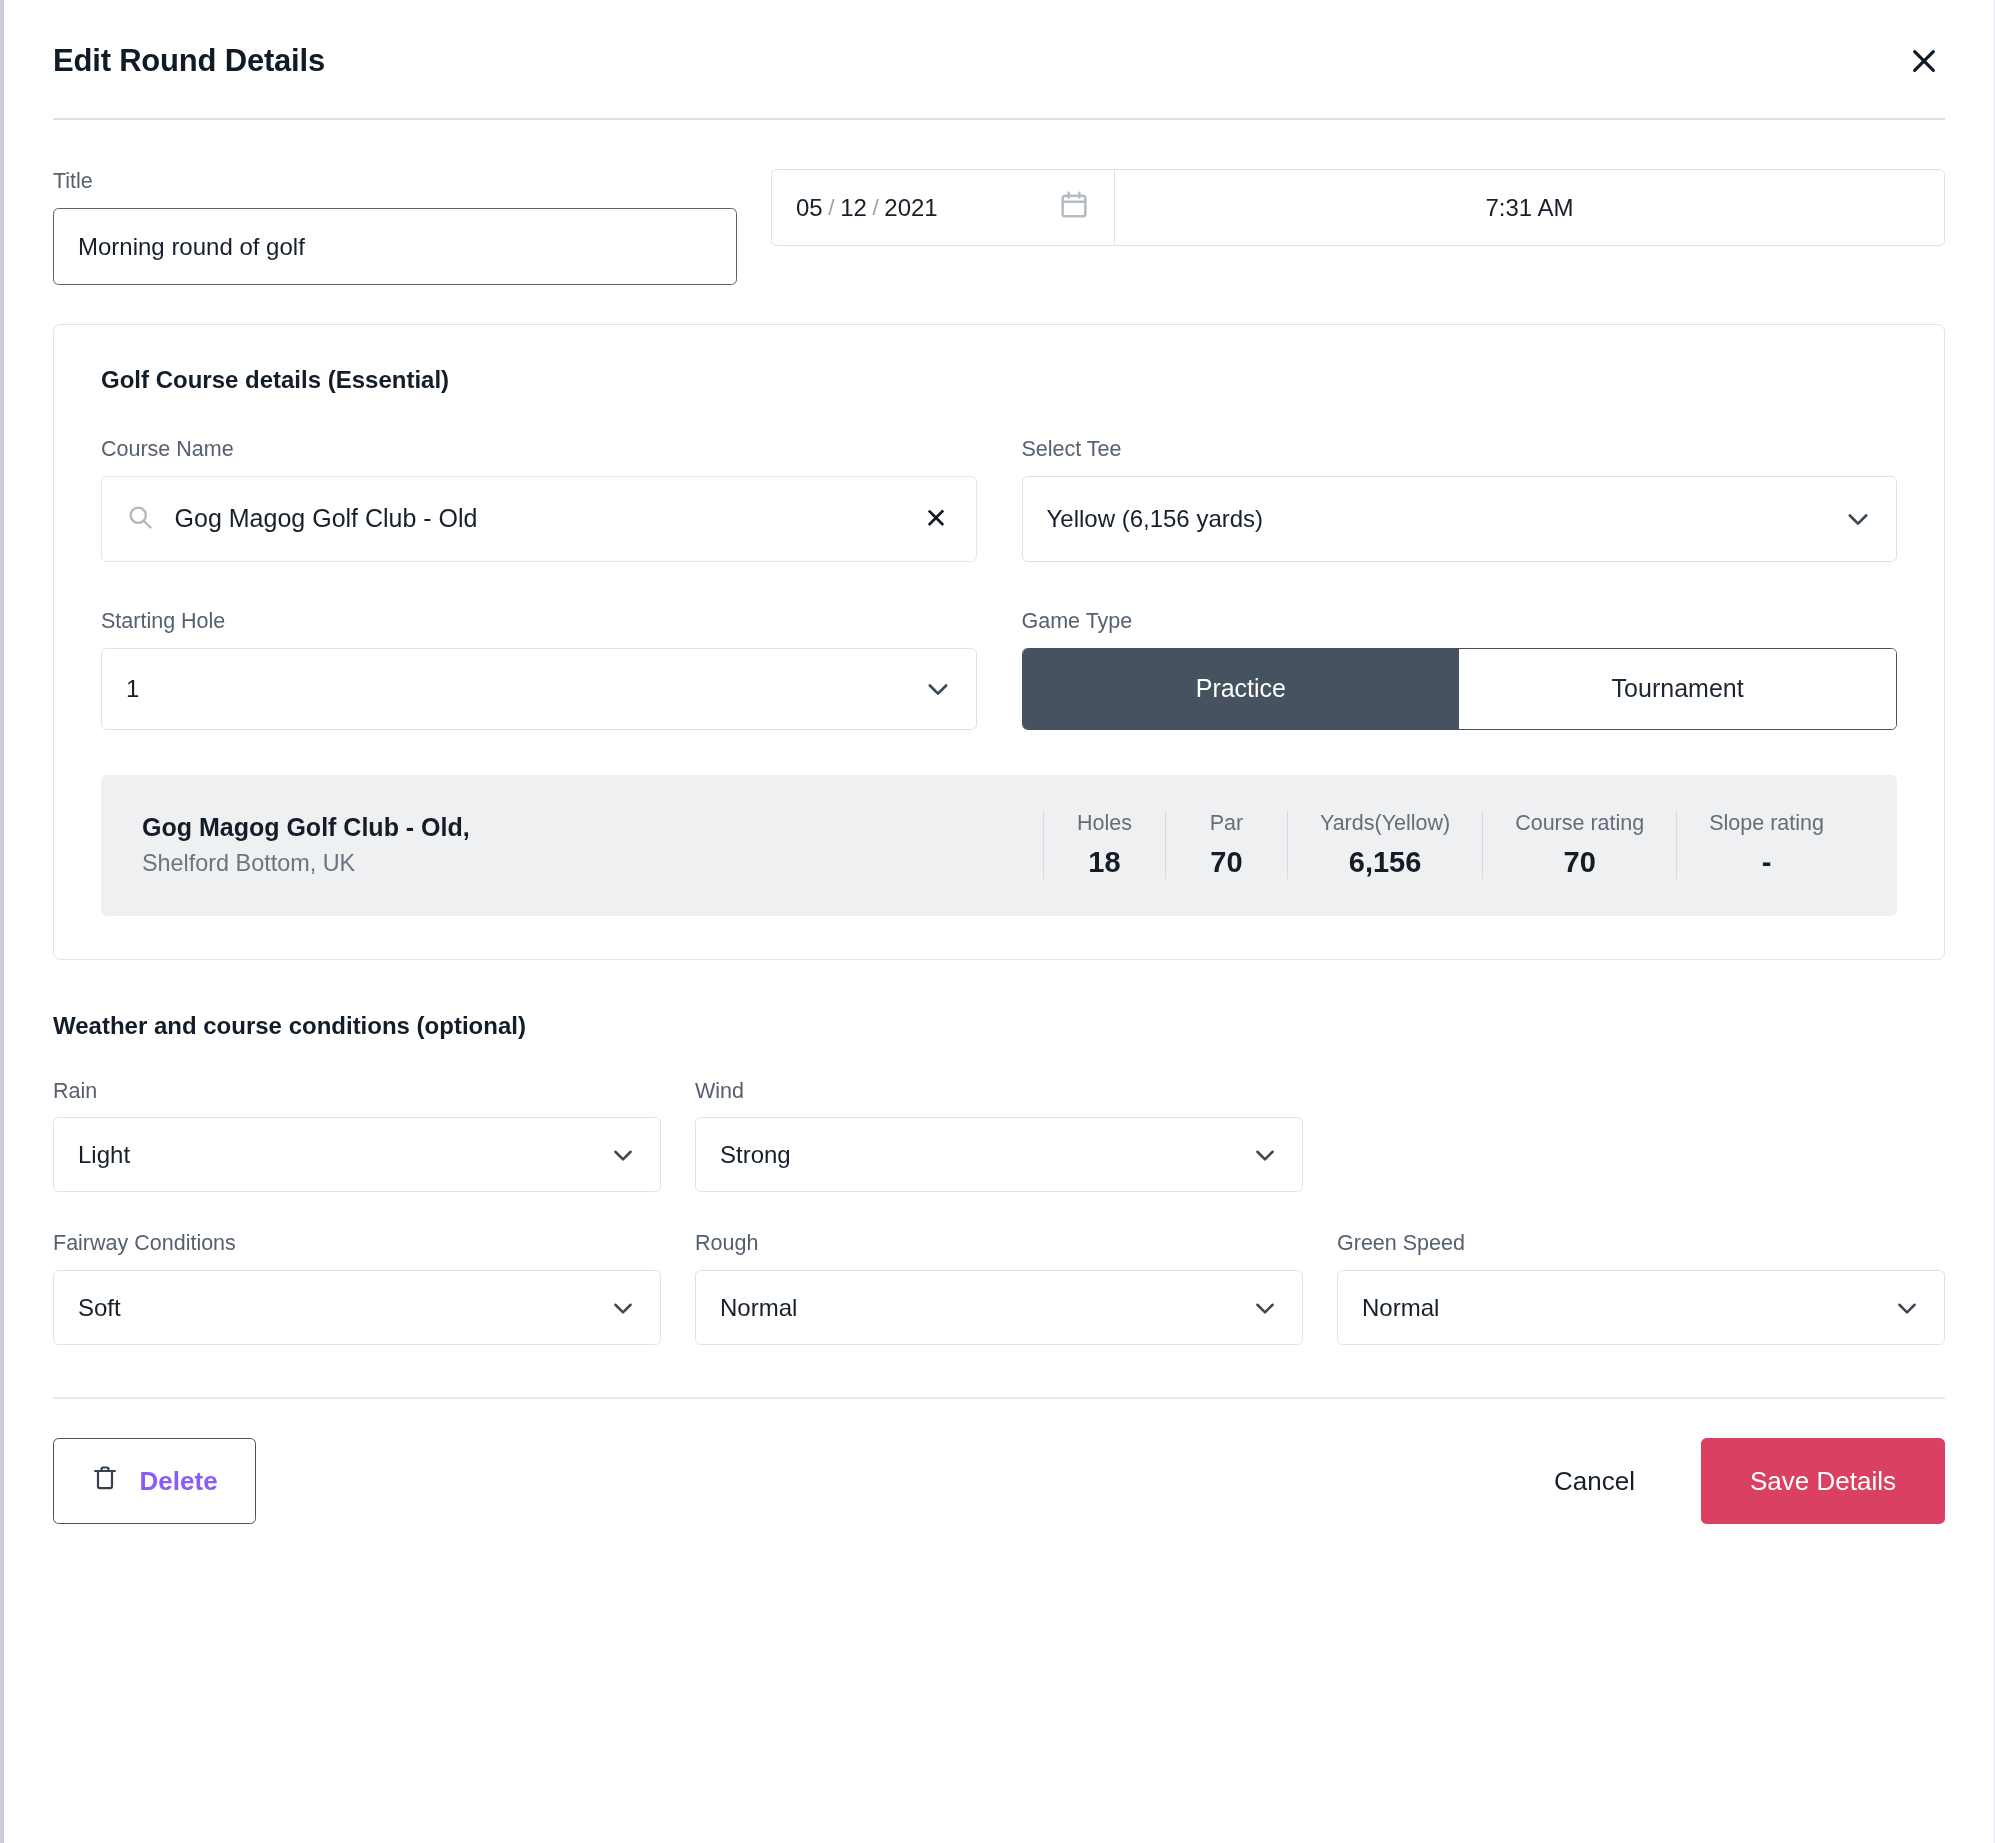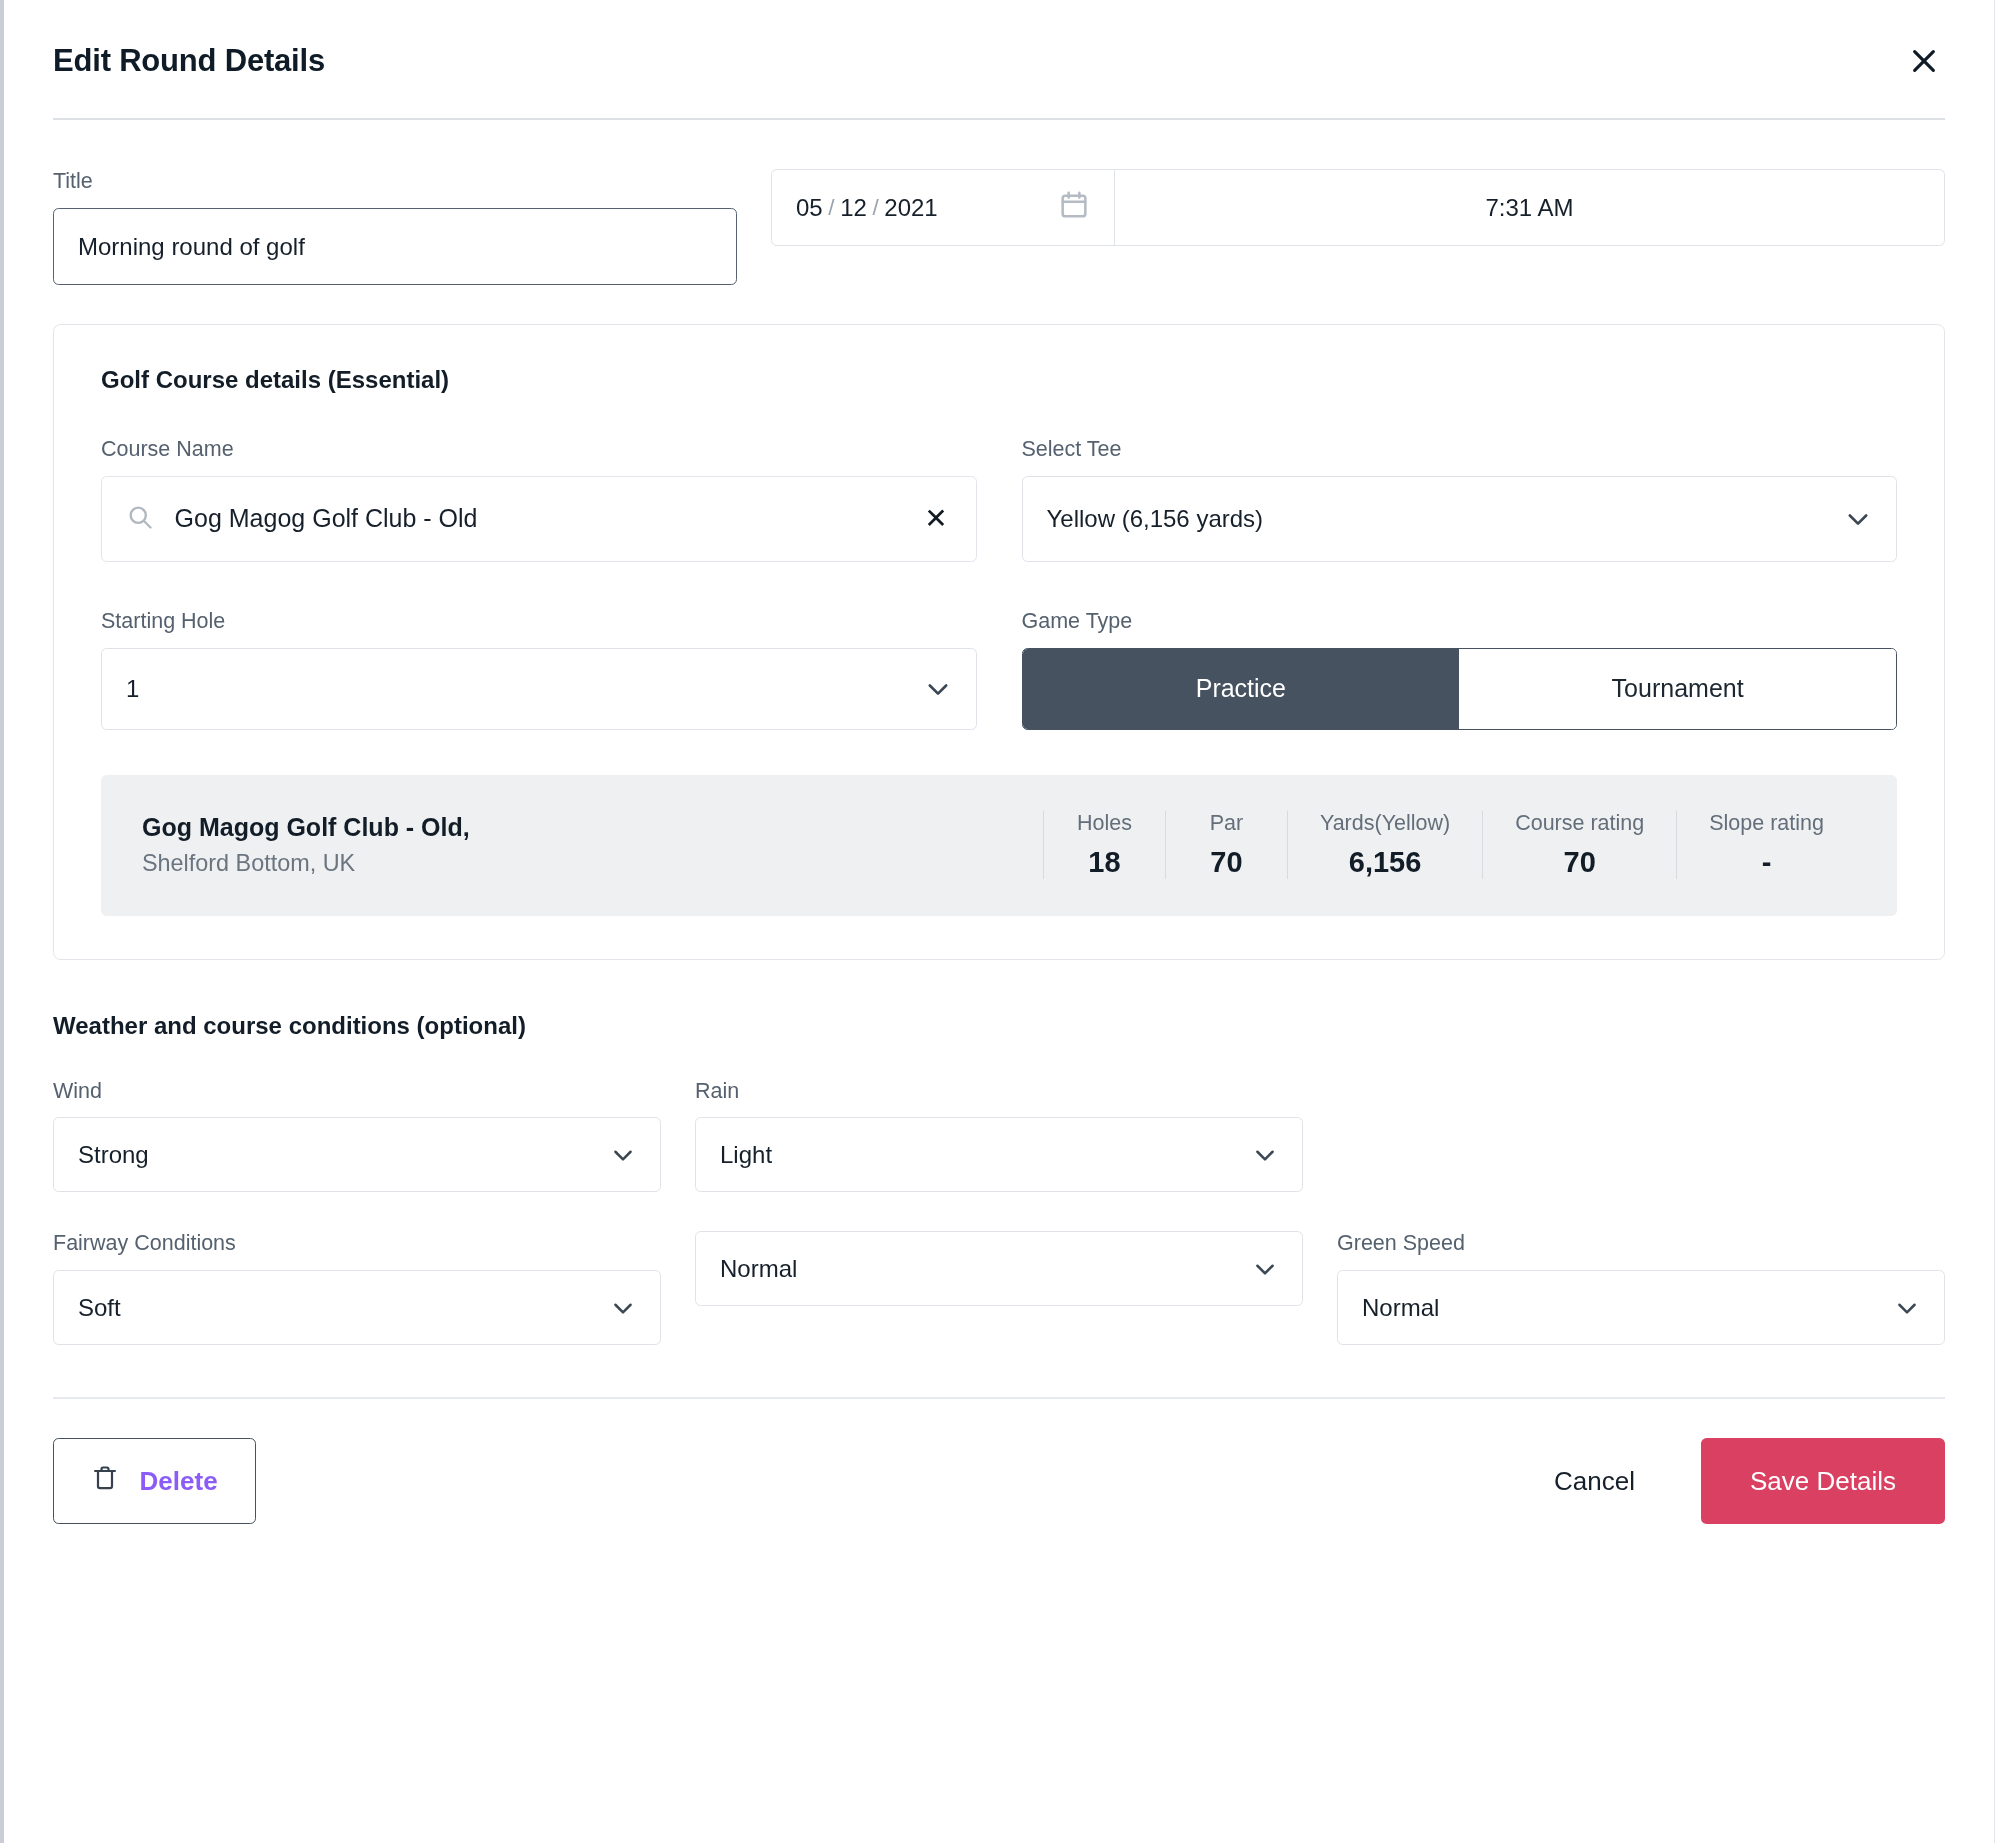--- a/index.html
+++ b/index.html
@@ -413,34 +413,34 @@
         <div class="k">Slope rating</div>
         <div class="v">-</div>
       </div>
     </div>
   </div>
 
   <div class="weather-heading">Weather and course conditions (optional)</div>
 
   <div class="weather-row">
     <div class="cell">
-      <span class="field-label">Wind</span>
+      <span class="field-label">Rain</span>
       <div class="select-box cond-select">
-        <span>Strong</span>
+        <span>Light</span>
         <span class="chev">
           <svg width="26" height="26" viewBox="0 0 24 24" fill="none" stroke="#3b4854" stroke-width="2.3" stroke-linecap="round" stroke-linejoin="round">
             <polyline points="5,9 12,16 19,9"></polyline>
           </svg>
         </span>
       </div>
     </div>
     <div class="cell">
-      <span class="field-label">Rain</span>
+      <span class="field-label">Wind</span>
       <div class="select-box cond-select">
-        <span>Light</span>
+        <span>Strong</span>
         <span class="chev">
           <svg width="26" height="26" viewBox="0 0 24 24" fill="none" stroke="#3b4854" stroke-width="2.3" stroke-linecap="round" stroke-linejoin="round">
             <polyline points="5,9 12,16 19,9"></polyline>
           </svg>
         </span>
       </div>
     </div>
     <div class="cell spacer"></div>
   </div>
 
@@ -450,20 +450,21 @@
       <div class="select-box cond-select">
         <span>Soft</span>
         <span class="chev">
           <svg width="26" height="26" viewBox="0 0 24 24" fill="none" stroke="#3b4854" stroke-width="2.3" stroke-linecap="round" stroke-linejoin="round">
             <polyline points="5,9 12,16 19,9"></polyline>
           </svg>
         </span>
       </div>
     </div>
     <div class="cell">
+      <span class="field-label">Rough</span>
       <div class="select-box cond-select">
         <span>Normal</span>
         <span class="chev">
           <svg width="26" height="26" viewBox="0 0 24 24" fill="none" stroke="#3b4854" stroke-width="2.3" stroke-linecap="round" stroke-linejoin="round">
             <polyline points="5,9 12,16 19,9"></polyline>
           </svg>
         </span>
       </div>
     </div>
     <div class="cell">

